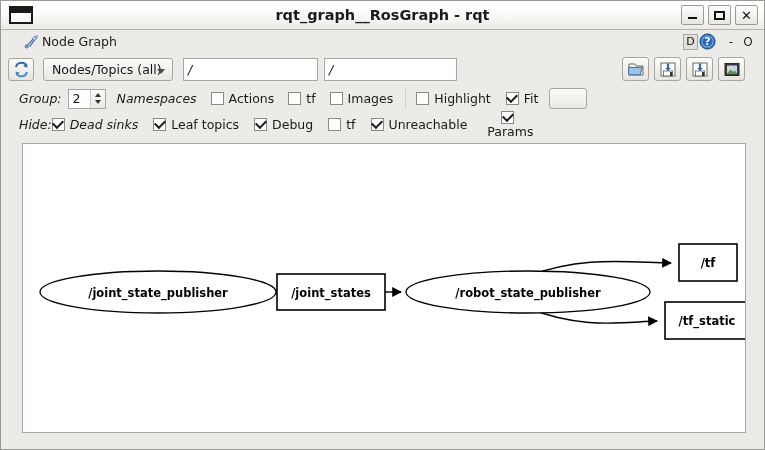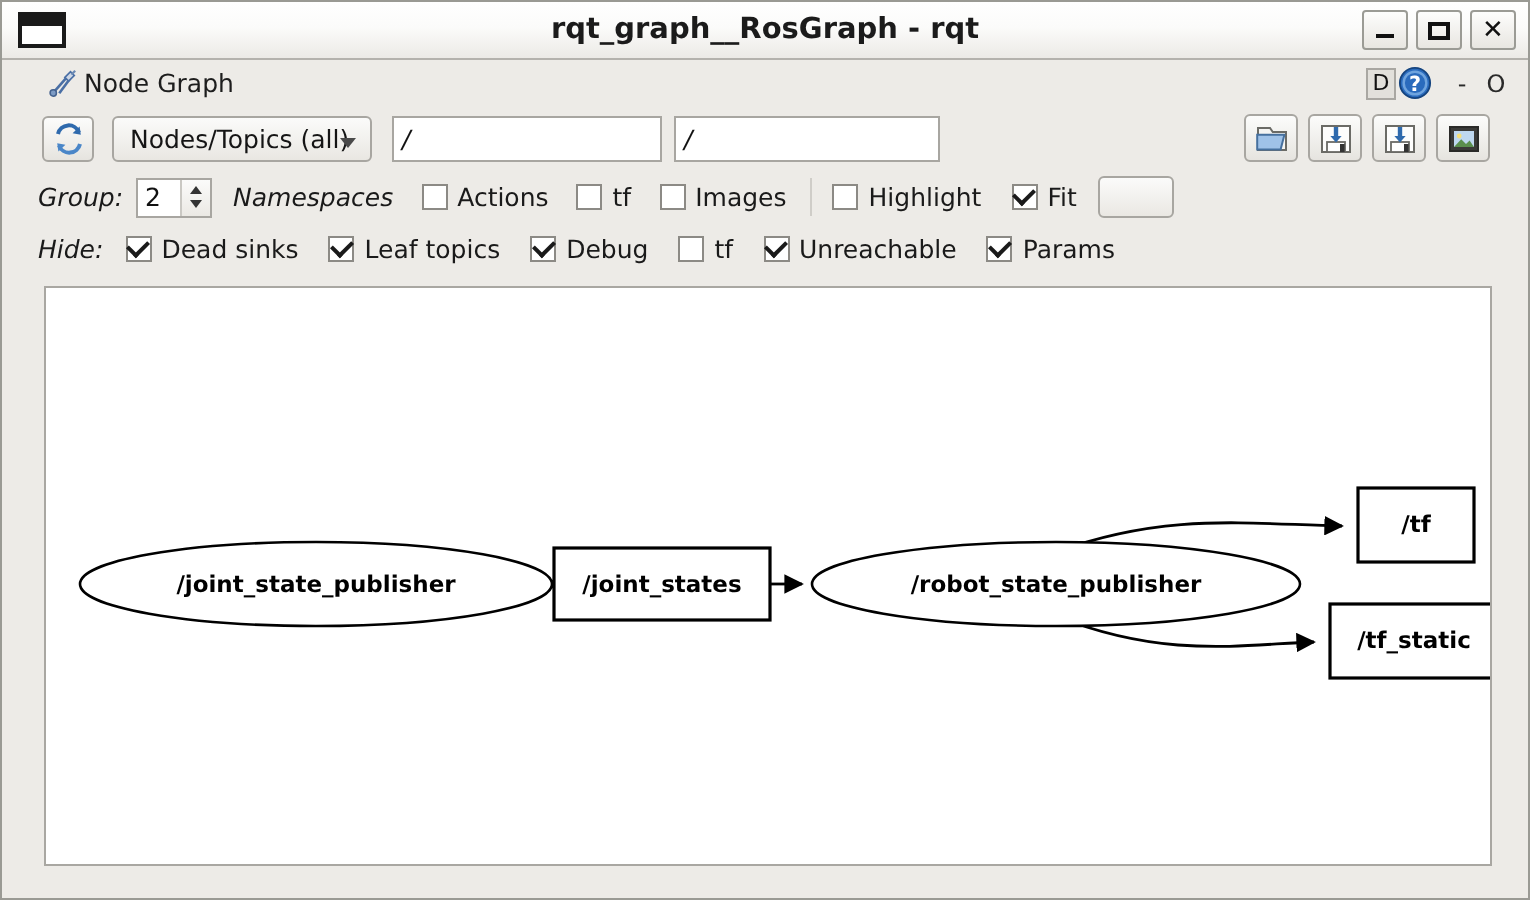--- a/index.html
+++ b/index.html
@@ -142,21 +142,21 @@
 
   
   .toolbar {
     background: #edebe7;
     padding: 0;
   }
   .row1 {
     height: 32px;
     display: flex;
     align-items: center;
-    padding-left: 20px;
+    padding-left: 7px;
     box-sizing: border-box;
     position: relative;
   }
   .icon-btn {
     width: 26px; height: 23px;
     box-sizing: border-box;
     border: 1px solid #a8a6a1;
     border-radius: 3px;
     background: linear-gradient(to bottom, #fcfcfb, #e6e4df);
     display: flex; align-items: center; justify-content: center;
@@ -458,41 +458,41 @@
         </div>
         <div class="cb-wrap" style="margin-left:15px;">
           <span class="cb checked"></span>
           <span class="cb-label">Fit</span>
         </div>
         <div class="blank-btn"></div>
       </div>
 
       <div class="row3">
         <span class="lbl">Hide:</span>
-        <div class="cb-wrap" style="margin-left:11px;">
+        <div class="cb-wrap" style="font-style:italic;">
           <span class="cb checked"></span>
           <span class="cb-label">Dead sinks</span>
         </div>
         <div class="cb-wrap" style="margin-left:15px;">
           <span class="cb checked"></span>
           <span class="cb-label">Leaf topics</span>
         </div>
         <div class="cb-wrap" style="margin-left:15px;justify-content:space-between;">
           <span class="cb checked"></span>
           <span class="cb-label">Debug</span>
         </div>
         <div class="cb-wrap" style="margin-left:15px;">
           <span class="cb"></span>
           <span class="cb-label">tf</span>
         </div>
         <div class="cb-wrap" style="margin-left:15px;">
           <span class="cb checked"></span>
           <span class="cb-label">Unreachable</span>
         </div>
-        <div class="cb-wrap" style="margin-left:15px;">
+        <div class="cb-wrap" style="margin-left:15px;flex-direction:column;">
           <span class="cb checked"></span>
           <span class="cb-label">Params</span>
         </div>
       </div>
     </div>
 
     <div class="canvas-outer">
       <svg class="graph-svg" width="722" height="288" viewBox="0 0 722 288">
         <defs>
           <marker id="arrow" viewBox="0 0 10 10" refX="9" refY="5" markerWidth="7" markerHeight="7" orient="auto-start-reverse">

